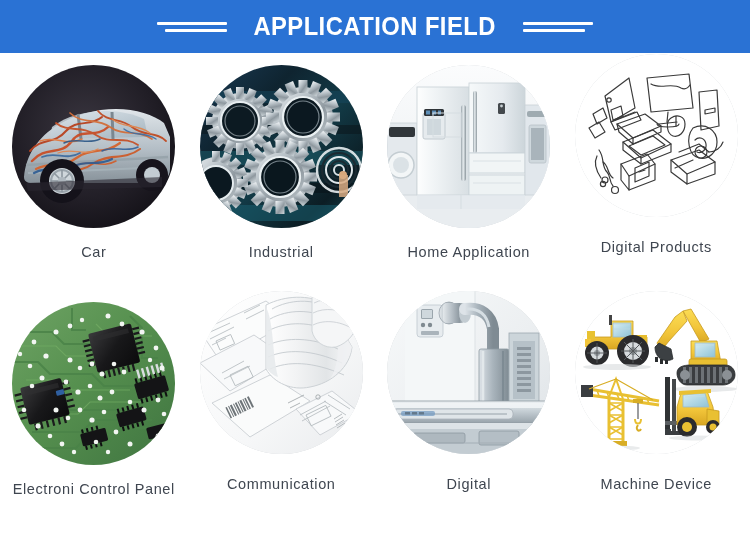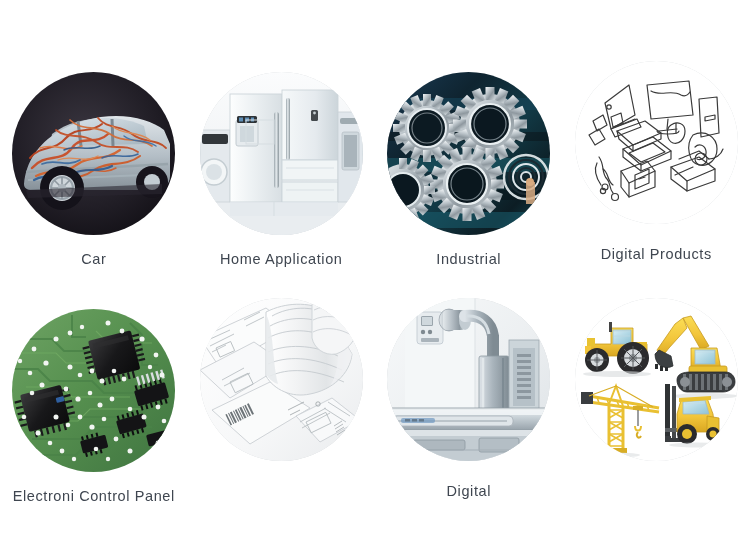--- a/index.html
+++ b/index.html
@@ -60,21 +60,21 @@
   .deco .l2 { top: 9px; width: 62px; }
   .deco.right .l1 { top: 2px; left: 0; width: 70px; }
   .deco.right .l2 { top: 9px; left: 0; width: 62px; }
   .deco.left .l1 { top: 2px; left: 0; width: 70px; }
   .deco.left .l2 { top: 9px; left: 8px; width: 62px; }
 
   
   .grid {
     position: absolute;
     left: 0;
-    top: 45px;
+    top: 38px;
     width: 750px;
     height: 491px;
     display: grid;
     grid-template-columns: repeat(4, 1fr);
     grid-template-rows: 237px 240px;
   }
   .cell {
     position: relative;
     display: flex;
     flex-direction: column;
@@ -103,20 +103,31 @@
     font-family: "Liberation Sans", sans-serif;
   }
   .row2 .circle-wrap { margin-top: 16px; }
   .row2 .item-label { margin-top: 22px; }
 </style>
 </head>
 <body>
 
 <div class="page">
 
+  <div class="banner">
+    <div class="deco left">
+      <span class="l1"></span>
+        <span class="l2"></span>
+    </div>
+    <div class="banner-title">APPLICATION FIELD</div>
+    <div class="deco right">
+      <span class="l1"></span>
+        <span class="l2"></span>
+    </div>
+  </div>
 
   <div class="grid">
 
     <div class="cell">
       <div class="circle-wrap">
         <svg viewBox="0 0 163 163">
           <defs>
             <radialGradient id="carBg" cx="45%" cy="40%" r="75%">
               <stop offset="0%" stop-color="#3a3640"></stop>
               <stop offset="60%" stop-color="#201d25"></stop>
@@ -172,92 +183,20 @@
             <path d="M50 105 L50 127 M39 116 L61 116 M42 108 L58 124 M58 108 L42 124"></path>
           </g>
           <circle cx="50" cy="116" r="4" fill="#aeb7be"></circle>
           <circle cx="140" cy="110" r="16" fill="#17141c"></circle>
           <circle cx="140" cy="110" r="8" fill="#c3ccd2"></circle>
 
           <path d="M14 118 L150 112 L150 122 L16 126 Z" fill="#2a2730" opacity="0.6"></path>
         </svg>
       </div>
       <div class="item-label">Car</div>
-    </div>
-
-    <div class="cell">
-      <div class="circle-wrap bordered">
-        <svg viewBox="0 0 163 163">
-          <defs>
-            <linearGradient id="roomG" x1="0" y1="0" x2="0" y2="1">
-              <stop offset="0%" stop-color="#fbfcfd"></stop>
-              <stop offset="70%" stop-color="#eef1f3"></stop>
-              <stop offset="100%" stop-color="#dfe4e8"></stop>
-            </linearGradient>
-            <linearGradient id="fridgeL" x1="0" y1="0" x2="1" y2="0">
-              <stop offset="0%" stop-color="#fdfefe"></stop>
-              <stop offset="40%" stop-color="#eef2f4"></stop>
-              <stop offset="100%" stop-color="#d8dfe3"></stop>
-            </linearGradient>
-            <linearGradient id="fridgeR" x1="0" y1="0" x2="1" y2="0">
-              <stop offset="0%" stop-color="#f6f9fa"></stop>
-              <stop offset="60%" stop-color="#e5eaee"></stop>
-              <stop offset="100%" stop-color="#ccd5da"></stop>
-            </linearGradient>
-            <linearGradient id="handleG" x1="0" y1="0" x2="1" y2="0">
-              <stop offset="0%" stop-color="#9aa5ab"></stop>
-              <stop offset="45%" stop-color="#e6ecef"></stop>
-              <stop offset="100%" stop-color="#8c979d"></stop>
-            </linearGradient>
-          </defs>
-          <rect width="163" height="163" fill="url(#roomG)"></rect>
-
-          <rect x="0" y="128" width="163" height="35" fill="#e9edf0"></rect>
-          <path d="M0 128 L163 128" stroke="#d3dade" stroke-width="1.2"></path>
-
-          <rect x="0" y="58" width="30" height="72" fill="#e4e9ed" stroke="#cbd3d8" stroke-width="0.8"></rect>
-          <rect x="2" y="62" width="26" height="10" rx="2" fill="#31363a"></rect>
-          <circle cx="14" cy="100" r="13" fill="#f3f6f7" stroke="#c4cdd2" stroke-width="1.5"></circle>
-          <circle cx="14" cy="100" r="8" fill="#dbe2e6"></circle>
-
-          <rect x="30" y="22" width="52" height="108" fill="url(#fridgeL)" stroke="#cdd5da" stroke-width="0.9"></rect>
-
-          <rect x="36" y="48" width="22" height="26" rx="2" fill="#e6ebee" stroke="#bdc6cc" stroke-width="0.9"></rect>
-          <rect x="37" y="44" width="20" height="7" rx="1.5" fill="#2e3337"></rect>
-          <rect x="39" y="45.5" width="4" height="4" fill="#5e8fb8"></rect>
-          <rect x="45" y="45.5" width="4" height="4" fill="#5e8fb8"></rect>
-          <rect x="51" y="45.5" width="3" height="4" fill="#5e8fb8"></rect>
-          <rect x="40" y="54" width="14" height="16" fill="#cfd8dd"></rect>
-
-          <rect x="74" y="40" width="5" height="76" rx="2.5" fill="url(#handleG)"></rect>
-
-          <rect x="46" y="48" width="28" height="24" fill="none" stroke="#d6dde1" stroke-width="1"></rect>
-
-          <rect x="82" y="18" width="56" height="70" fill="url(#fridgeR)" stroke="#cdd5da" stroke-width="0.9"></rect>
-
-          <rect x="86" y="26" width="4" height="62" rx="2" fill="url(#handleG)"></rect>
-
-          <rect x="111" y="38" width="7" height="11" rx="1.5" fill="#44494d"></rect>
-          <circle cx="114.5" cy="41" r="1.4" fill="#c8d0d4"></circle>
-
-          <rect x="82" y="88" width="56" height="20" fill="#f1f5f6" stroke="#cbd4d9" stroke-width="0.9"></rect>
-          <rect x="82" y="110" width="56" height="20" fill="#eef3f4" stroke="#cbd4d9" stroke-width="0.9"></rect>
-          <path d="M86 96 L134 96" stroke="#dae1e5" stroke-width="1"></path>
-          <path d="M86 118 L134 118" stroke="#dae1e5" stroke-width="1"></path>
-
-          <rect x="138" y="40" width="25" height="90" fill="#e1e7ec" stroke="#c8d1d6" stroke-width="0.8"></rect>
-          <rect x="140" y="46" width="21" height="6" rx="2" fill="#9fabb1"></rect>
-          <rect x="142" y="60" width="17" height="38" rx="2" fill="#cfd8dd" stroke="#b8c2c8" stroke-width="0.8"></rect>
-          <rect x="144" y="63" width="13" height="32" fill="#8b979e" opacity="0.55"></rect>
-
-          <rect x="30" y="130" width="108" height="14" fill="#e2e8ec" opacity="0.7"></rect>
-          <path d="M74 130 L74 144" stroke="#d5dde1" stroke-width="1"></path>
-        </svg>
-      </div>
-      <div class="item-label">Home Application</div>
     </div>
 
     <div class="cell">
       <div class="circle-wrap">
         <svg viewBox="0 0 163 163">
           <defs>
             <linearGradient id="indBg" x1="0" y1="0" x2="1" y2="1">
               <stop offset="0%" stop-color="#1a3b55"></stop>
               <stop offset="30%" stop-color="#0f2430"></stop>
               <stop offset="55%" stop-color="#123a46"></stop>
@@ -389,20 +328,92 @@
             <circle r="17" stroke-width="2.2" stroke="#1b2a32"></circle>
             <circle r="13" stroke-width="2" stroke="#dee6ea"></circle>
             <circle r="9" stroke-width="2" stroke="#1b2a32"></circle>
             <circle r="5" stroke-width="2" stroke="#d8e1e5"></circle>
           </g>
           <circle cx="143" cy="110" r="4" fill="#d8a87c"></circle>
           <rect x="139" y="110" width="9" height="22" fill="#d9ab82" opacity="0.85"></rect>
         </svg>
       </div>
       <div class="item-label">Industrial</div>
+    </div>
+
+    <div class="cell">
+      <div class="circle-wrap bordered">
+        <svg viewBox="0 0 163 163">
+          <defs>
+            <linearGradient id="roomG" x1="0" y1="0" x2="0" y2="1">
+              <stop offset="0%" stop-color="#fbfcfd"></stop>
+              <stop offset="70%" stop-color="#eef1f3"></stop>
+              <stop offset="100%" stop-color="#dfe4e8"></stop>
+            </linearGradient>
+            <linearGradient id="fridgeL" x1="0" y1="0" x2="1" y2="0">
+              <stop offset="0%" stop-color="#fdfefe"></stop>
+              <stop offset="40%" stop-color="#eef2f4"></stop>
+              <stop offset="100%" stop-color="#d8dfe3"></stop>
+            </linearGradient>
+            <linearGradient id="fridgeR" x1="0" y1="0" x2="1" y2="0">
+              <stop offset="0%" stop-color="#f6f9fa"></stop>
+              <stop offset="60%" stop-color="#e5eaee"></stop>
+              <stop offset="100%" stop-color="#ccd5da"></stop>
+            </linearGradient>
+            <linearGradient id="handleG" x1="0" y1="0" x2="1" y2="0">
+              <stop offset="0%" stop-color="#9aa5ab"></stop>
+              <stop offset="45%" stop-color="#e6ecef"></stop>
+              <stop offset="100%" stop-color="#8c979d"></stop>
+            </linearGradient>
+          </defs>
+          <rect width="163" height="163" fill="url(#roomG)"></rect>
+
+          <rect x="0" y="128" width="163" height="35" fill="#e9edf0"></rect>
+          <path d="M0 128 L163 128" stroke="#d3dade" stroke-width="1.2"></path>
+
+          <rect x="0" y="58" width="30" height="72" fill="#e4e9ed" stroke="#cbd3d8" stroke-width="0.8"></rect>
+          <rect x="2" y="62" width="26" height="10" rx="2" fill="#31363a"></rect>
+          <circle cx="14" cy="100" r="13" fill="#f3f6f7" stroke="#c4cdd2" stroke-width="1.5"></circle>
+          <circle cx="14" cy="100" r="8" fill="#dbe2e6"></circle>
+
+          <rect x="30" y="22" width="52" height="108" fill="url(#fridgeL)" stroke="#cdd5da" stroke-width="0.9"></rect>
+
+          <rect x="36" y="48" width="22" height="26" rx="2" fill="#e6ebee" stroke="#bdc6cc" stroke-width="0.9"></rect>
+          <rect x="37" y="44" width="20" height="7" rx="1.5" fill="#2e3337"></rect>
+          <rect x="39" y="45.5" width="4" height="4" fill="#5e8fb8"></rect>
+          <rect x="45" y="45.5" width="4" height="4" fill="#5e8fb8"></rect>
+          <rect x="51" y="45.5" width="3" height="4" fill="#5e8fb8"></rect>
+          <rect x="40" y="54" width="14" height="16" fill="#cfd8dd"></rect>
+
+          <rect x="74" y="40" width="5" height="76" rx="2.5" fill="url(#handleG)"></rect>
+
+          <rect x="46" y="48" width="28" height="24" fill="none" stroke="#d6dde1" stroke-width="1"></rect>
+
+          <rect x="82" y="18" width="56" height="70" fill="url(#fridgeR)" stroke="#cdd5da" stroke-width="0.9"></rect>
+
+          <rect x="86" y="26" width="4" height="62" rx="2" fill="url(#handleG)"></rect>
+
+          <rect x="111" y="38" width="7" height="11" rx="1.5" fill="#44494d"></rect>
+          <circle cx="114.5" cy="41" r="1.4" fill="#c8d0d4"></circle>
+
+          <rect x="82" y="88" width="56" height="20" fill="#f1f5f6" stroke="#cbd4d9" stroke-width="0.9"></rect>
+          <rect x="82" y="110" width="56" height="20" fill="#eef3f4" stroke="#cbd4d9" stroke-width="0.9"></rect>
+          <path d="M86 96 L134 96" stroke="#dae1e5" stroke-width="1"></path>
+          <path d="M86 118 L134 118" stroke="#dae1e5" stroke-width="1"></path>
+
+          <rect x="138" y="40" width="25" height="90" fill="#e1e7ec" stroke="#c8d1d6" stroke-width="0.8"></rect>
+          <rect x="140" y="46" width="21" height="6" rx="2" fill="#9fabb1"></rect>
+          <rect x="142" y="60" width="17" height="38" rx="2" fill="#cfd8dd" stroke="#b8c2c8" stroke-width="0.8"></rect>
+          <rect x="144" y="63" width="13" height="32" fill="#8b979e" opacity="0.55"></rect>
+
+          <rect x="30" y="130" width="108" height="14" fill="#e2e8ec" opacity="0.7"></rect>
+          <path d="M74 130 L74 144" stroke="#d5dde1" stroke-width="1"></path>
+        </svg>
+      </div>
+      <div class="item-label">Home Application</div>
     </div>
 
     <div class="cell row2">
       <div class="circle-wrap bordered">
         <svg viewBox="0 0 163 163">
           <rect width="163" height="163" fill="#ffffff"></rect>
           <g fill="none" stroke="#3a3a3a" stroke-width="1.2" stroke-linejoin="round" stroke-linecap="round">
 
             <path d="M72 24 L114 20 L118 54 L76 58 Z"></path>
             <path d="M76 30 C86 36 96 28 106 34 C110 36 113 34 115 31"></path>
@@ -737,20 +748,21 @@
             <path d="M134 128 L142 123 M135 131 L143 126 M136 134 L144 129 M137 137 L145 132"></path>
           </g>
 
           <g stroke="#8e9599" stroke-width="0.7" fill="none">
             <path d="M88 112 L104 104"></path>
             <path d="M90 117 L100 112"></path>
             <circle cx="118" cy="106" r="2.2"></circle>
           </g>
         </svg>
       </div>
+      <div class="item-label">Communication</div>
     </div>
 
     <div class="cell row2">
       <div class="circle-wrap bordered">
         <svg viewBox="0 0 163 163">
           <defs>
             <linearGradient id="medBg" x1="0" y1="0" x2="1" y2="1">
               <stop offset="0%" stop-color="#f7f9fa"></stop>
               <stop offset="55%" stop-color="#eceff1"></stop>
               <stop offset="100%" stop-color="#dde2e6"></stop>
@@ -956,16 +968,17 @@
             <path d="M44 32 L56 34 L56 48 L44 48 Z" fill="#e9c032" stroke="#c79a1f" stroke-width="0.8"></path>
 
             <circle cx="24" cy="50" r="10" fill="#2b2b2d"></circle>
             <circle cx="24" cy="50" r="5" fill="#e9c032"></circle>
             <circle cx="50" cy="50" r="7" fill="#2b2b2d"></circle>
             <circle cx="50" cy="50" r="3.5" fill="#e9c032"></circle>
             <ellipse cx="34" cy="61" rx="28" ry="2.5" fill="#d7dadc" opacity="0.55"></ellipse>
           </g>
         </svg>
       </div>
+      <div class="item-label">Machine Device</div>
     </div>
 
   </div>
 </div>
 
 </body></html>

